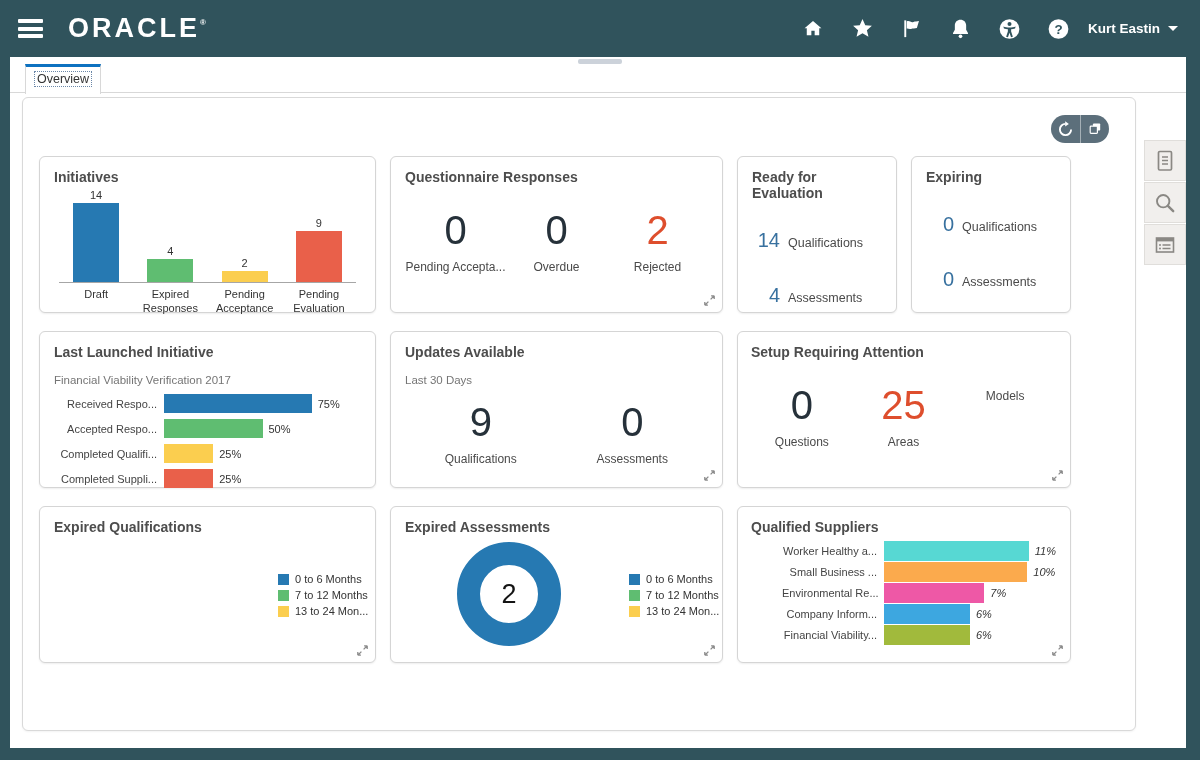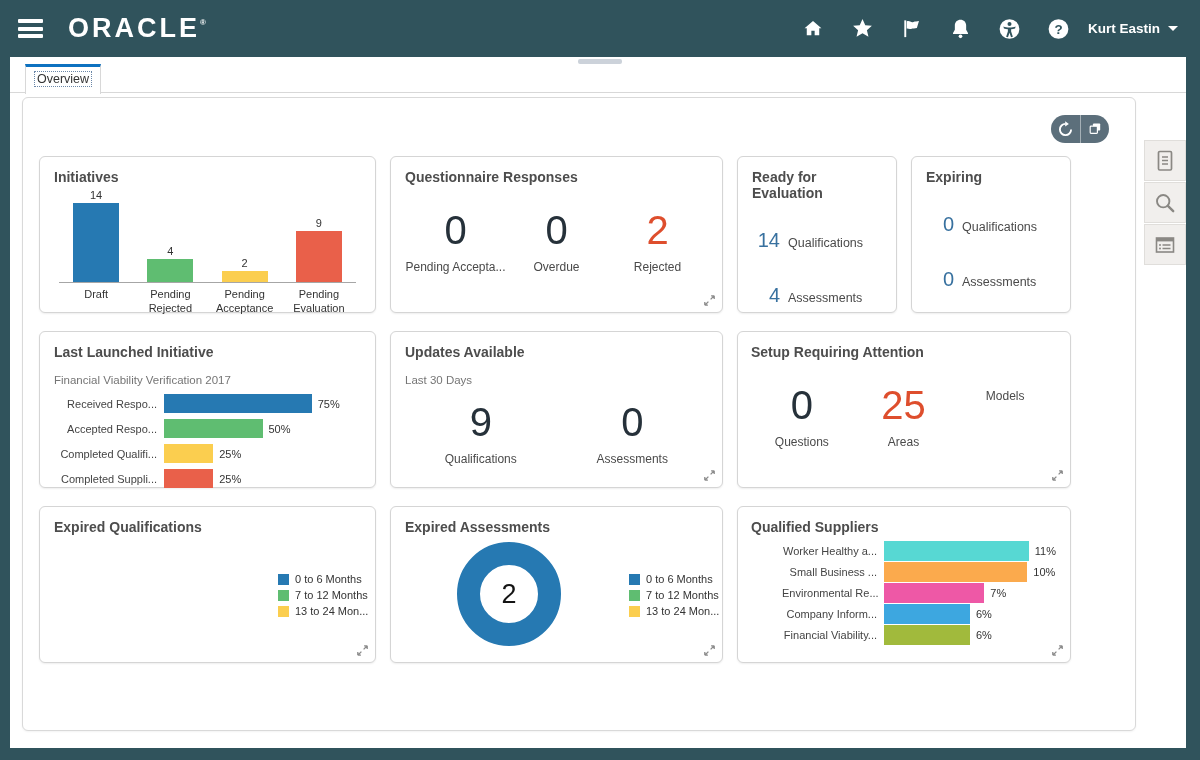--- a/index.html
+++ b/index.html
@@ -98,21 +98,21 @@
     white-space:nowrap; overflow:hidden; }
   .hbar-track { display:flex; align-items:center; gap:6px; }
   .hbar-rect { height:100%; }
   .hbar-pct { font-size:11px; color:#333; }
   .hbar-ll .hbar-row { height:19px; margin-bottom:6px; }
   .hbar-ll .hbar-cat { width:110px; }
   .hbar-ll .hbar-track { width:197px; height:19px; }
   .hbar-qs { margin-top:7px; }
   .hbar-qs .hbar-row { height:17px; margin-bottom:4px;justify-content:flex-end; }
   .hbar-qs .hbar-cat { width:102px; }
-  .hbar-qs .hbar-track { width:172px; height:20px; }
+  .hbar-qs .hbar-track { width:172px; height:20px;font-style:italic; }
 
   
   .donut { position:absolute; left:66px; top:35px; width:104px; height:104px;
     border:23px solid #2679B2; border-radius:50%; display:flex; align-items:center;
     justify-content:center; }
   .donut-center { font-size:27px; color:#141414; }
   .legend { position:absolute; left:238px; top:66px; }
   .legend-item { display:flex; align-items:center; gap:6px; margin-bottom:4px; }
   .legend-swatch { width:11px; height:11px; display:inline-block; }
   .legend-label { font-size:11px; color:#333; white-space:nowrap; }
@@ -217,21 +217,21 @@
                   <div class="vbar-val">2</div>
                   <div class="vbar-rect" style="height: 11px; background: rgb(251, 206, 79);"></div>
                 </div>
                 <div class="vbar-col">
                   <div class="vbar-val">9</div>
                   <div class="vbar-rect" style="height: 51px; background: rgb(233, 96, 74);"></div>
                 </div>
               </div>
               <div class="vbar-labels">
                 <div class="vbar-label">Draft</div>
-                <div class="vbar-label">Pending Rejected</div>
+                <div class="vbar-label">Expired Responses</div>
                 <div class="vbar-label">Pending Acceptance</div>
                 <div class="vbar-label">Pending Evaluation</div>
               </div>
             </div>
         </div>
 
         <div class="card w2">
           <div class="card-title">Questionnaire Responses</div>
           <div class="stats">
               <div class="stat">

